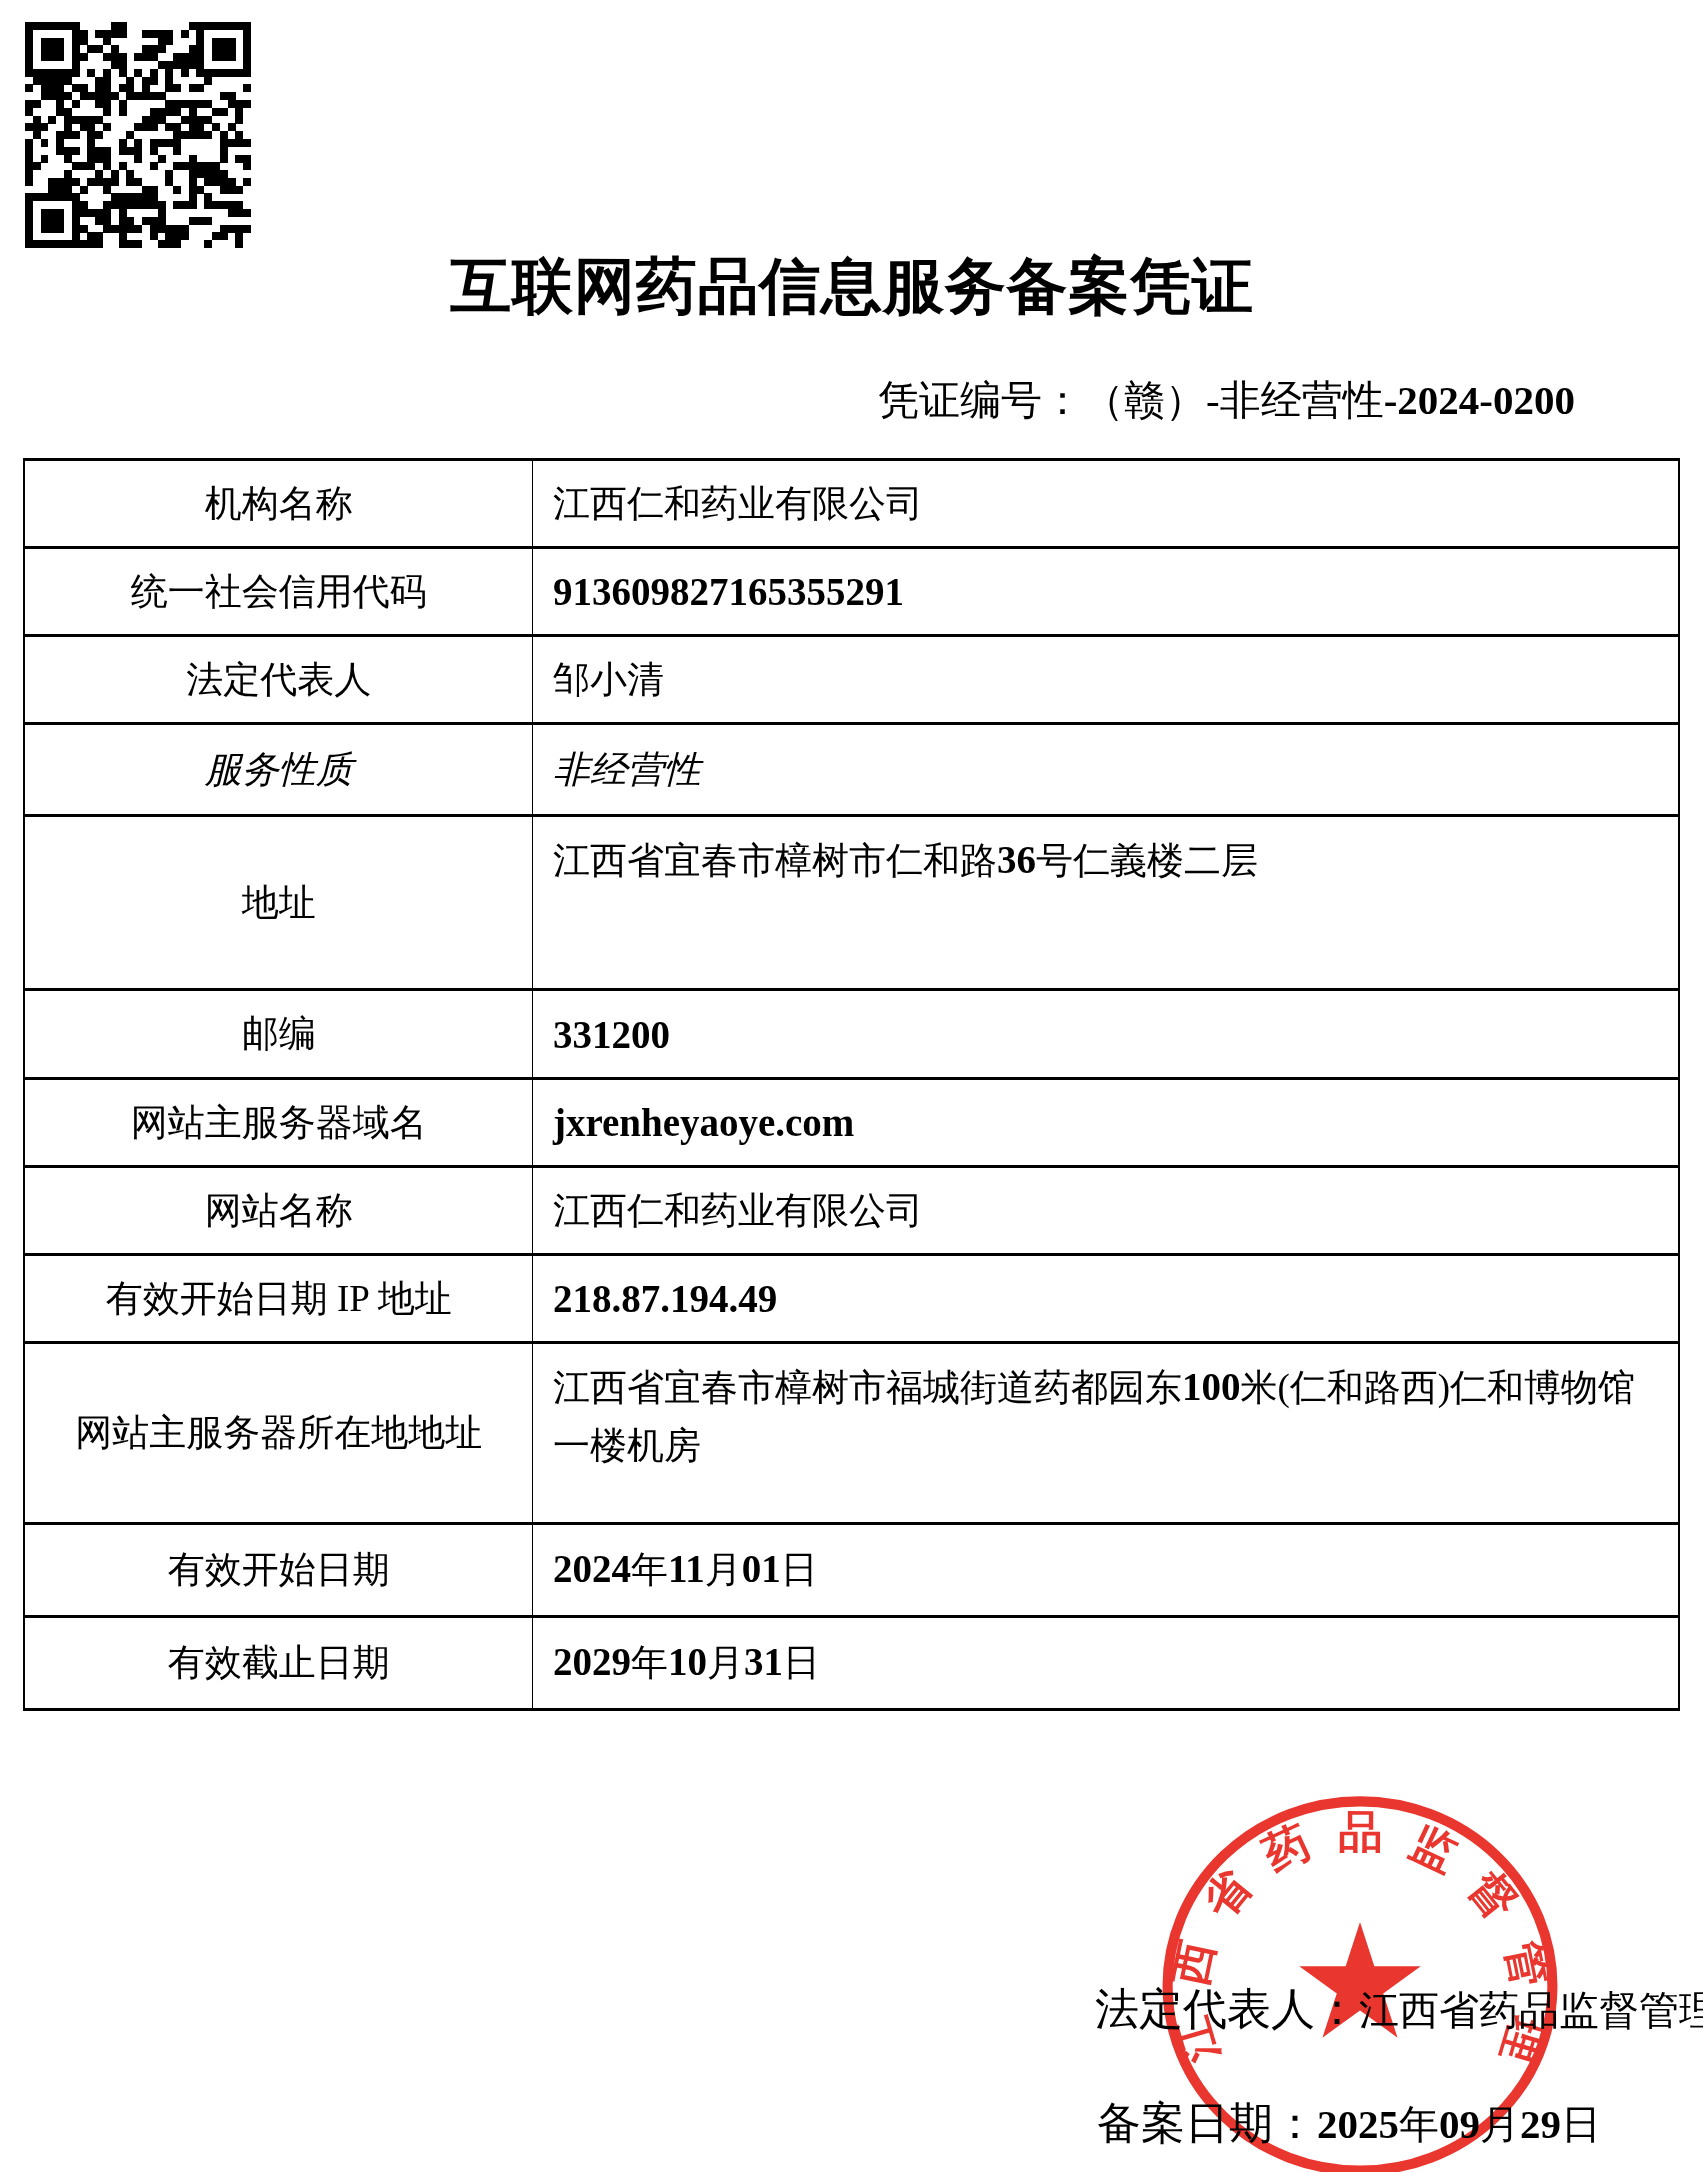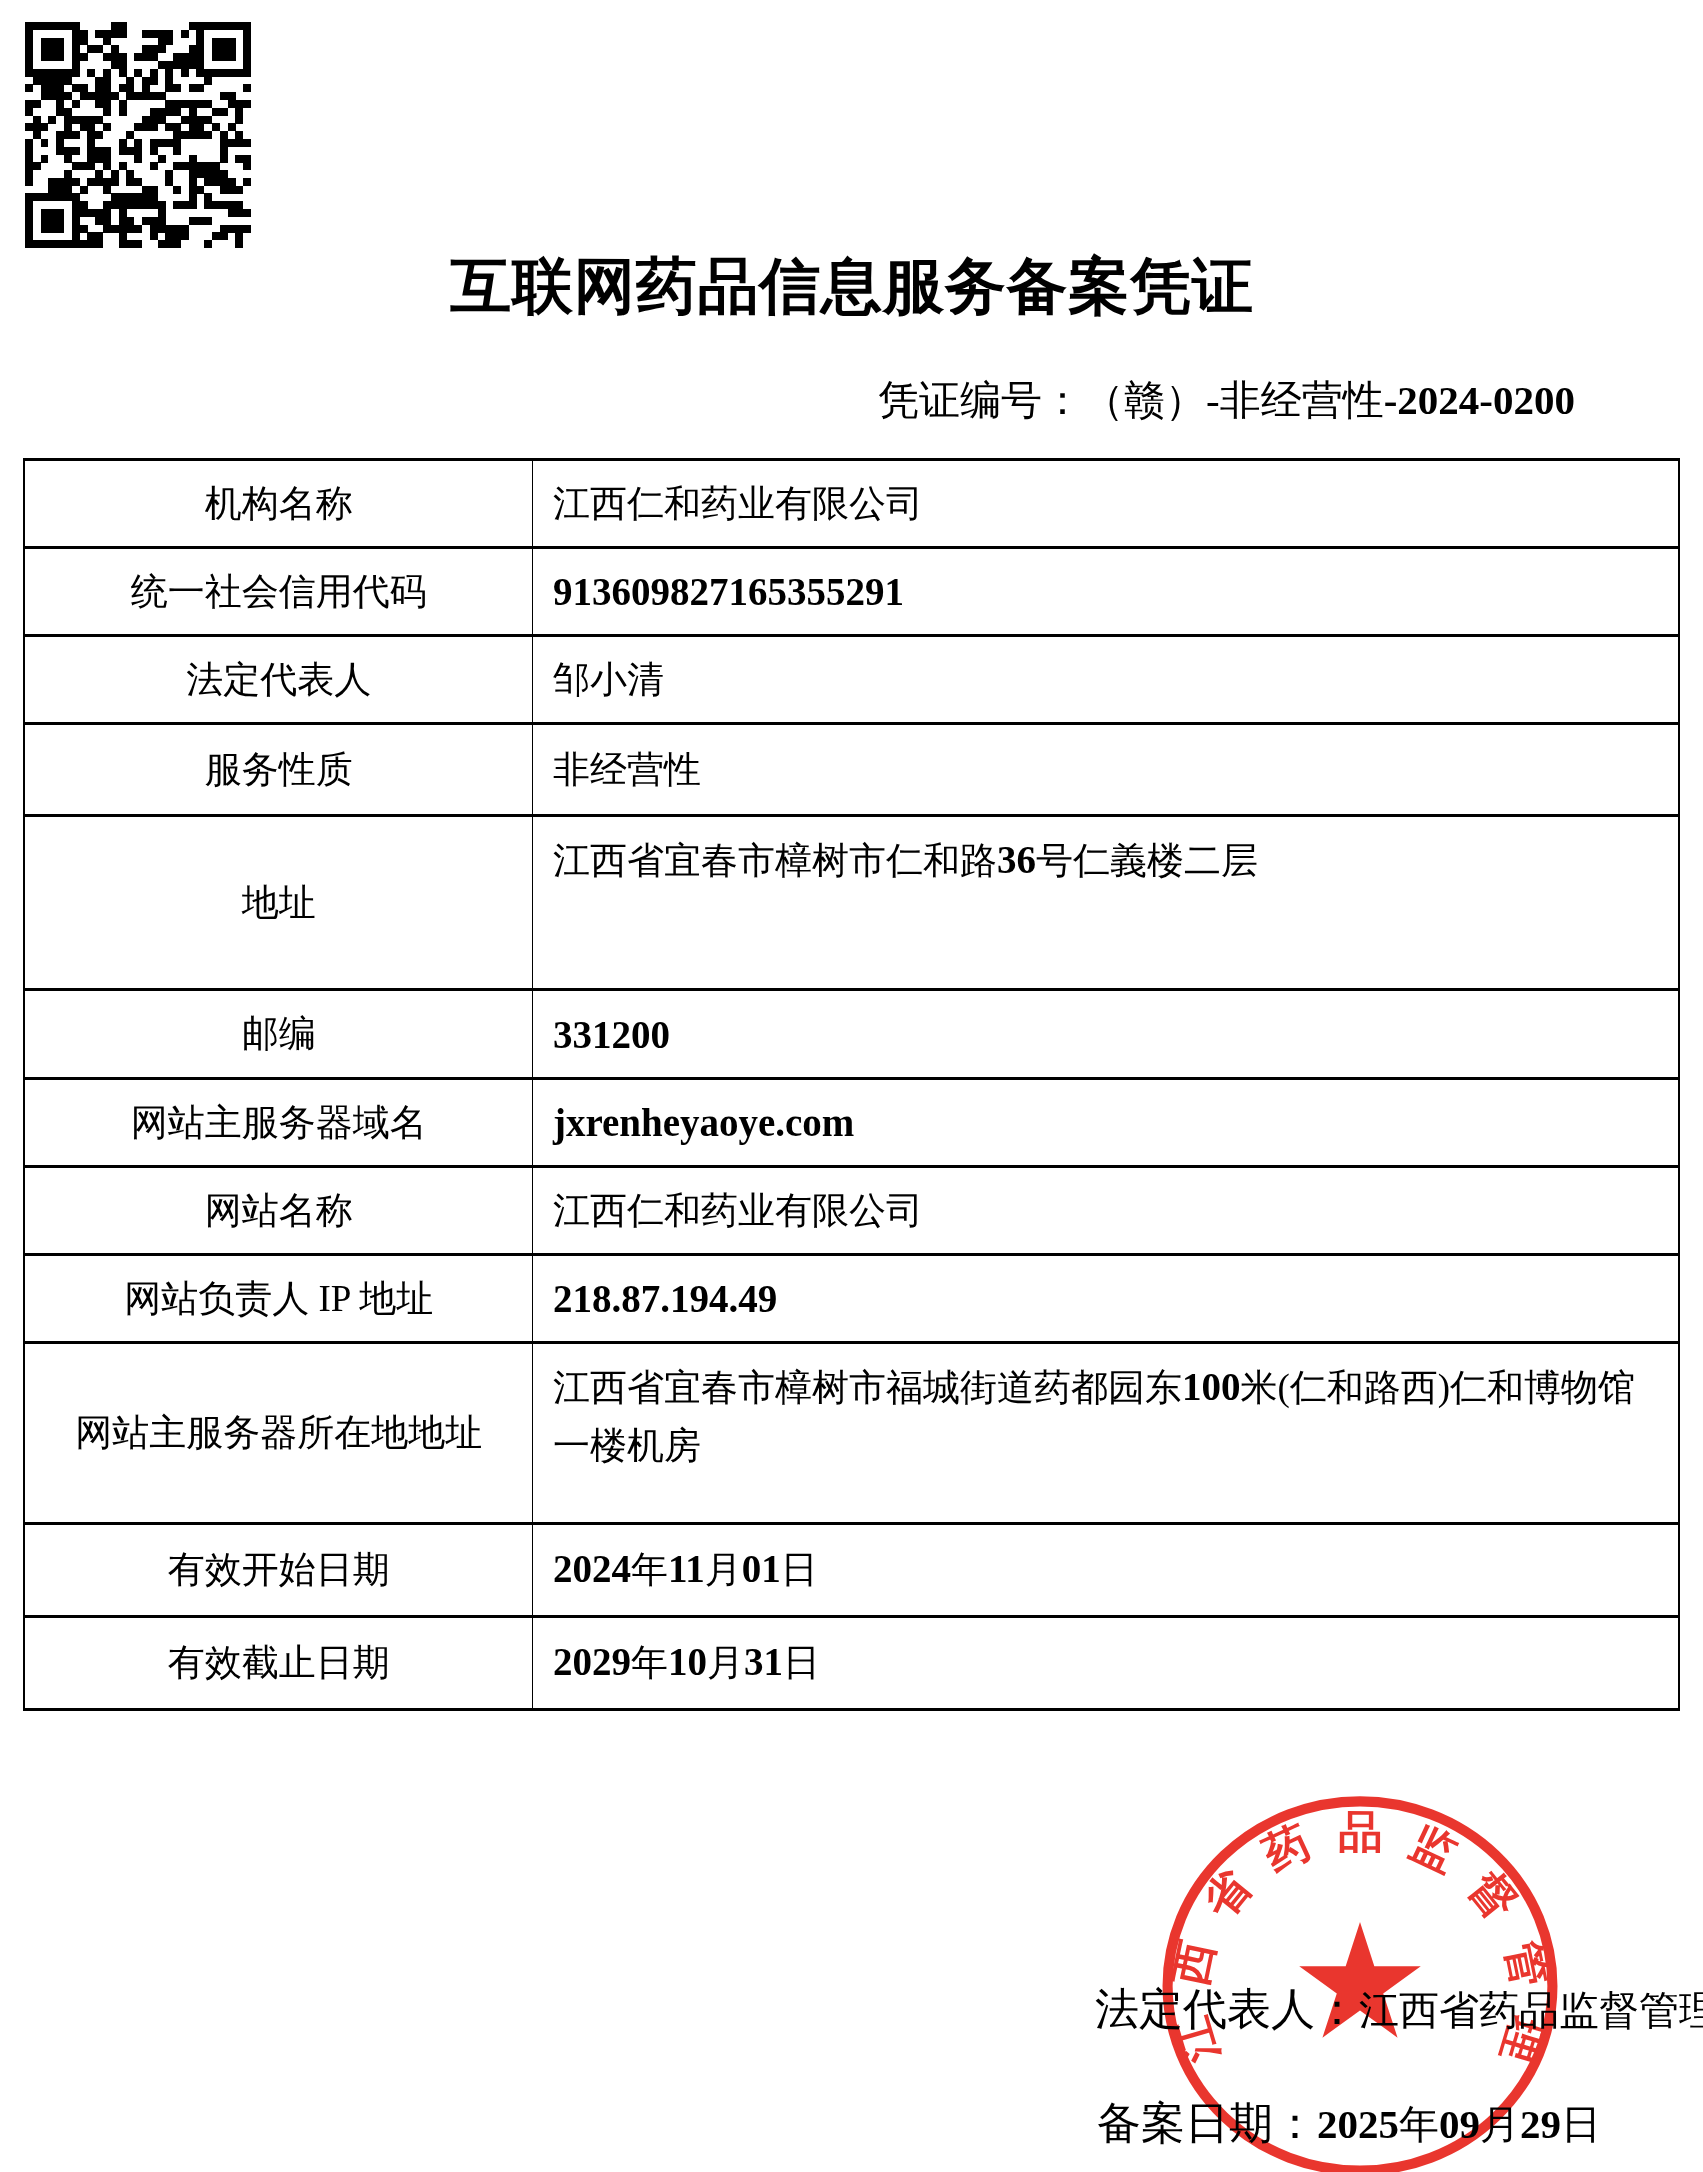--- a/index.html
+++ b/index.html
@@ -27,21 +27,21 @@
   col.c1{width:508px;}
   td{border-top:3.1px solid #000;border-bottom:3.1px solid #000;}
   td.lab{
     border-right:1.6px solid #000;text-align:center;vertical-align:middle;
     font-size:37px;padding:0 6.2px;
   }
   td.val{font-size:37px;padding-left:20px;padding-right:15.6px;vertical-align:middle;}
   td.val .b, .bold{font-weight:bold;}
   td.val .b{font-size:39px;}
   tr.h-std{height:88px;}
-  tr.h-svc{height:92px;}
+  tr.h-svc{height:92px;font-style:italic;}
   tr.h-addr{height:174px;}
   tr.h-post{height:89px;}
   tr.h-loc{height:181px;}
   tr.h-date{height:93px;}
   tr.h-addr td.val, tr.h-loc td.val{vertical-align:top;padding-top:12.5px;line-height:1.55;}
   
   .dept{position:absolute;left:1095px;top:1980px;z-index:3;white-space:nowrap;}
   .fdate{position:absolute;left:1097px;top:2094px;z-index:3;white-space:nowrap;}
   .dept .lbl,.fdate .lbl{font-size:44px;}
   .dept .v{font-size:40px;}
@@ -535,21 +535,21 @@
   </tr>
   <tr class="h-std">
     <td class="lab"><span>网站主服务器域名</span></td>
     <td class="val"><span class="b">jxrenheyaoye.com</span></td>
   </tr>
   <tr class="h-std">
     <td class="lab"><span>网站名称</span></td>
     <td class="val"><span>江西仁和药业有限公司</span></td>
   </tr>
   <tr class="h-std">
-    <td class="lab"><span>网站负责人 IP 地址</span></td>
+    <td class="lab"><span>有效开始日期 IP 地址</span></td>
     <td class="val"><span class="b">218.87.194.49</span></td>
   </tr>
   <tr class="h-loc">
     <td class="lab"><span>网站主服务器所在地地址</span></td>
     <td class="val"><span>江西省宜春市樟树市福城街道药都园东</span><span class="b">100</span><span>米(仁和路西)仁和博物馆一楼机房</span></td>
   </tr>
   <tr class="h-date">
     <td class="lab"><span>有效开始日期</span></td>
     <td class="val"><span class="b">2024</span><span>年</span><span class="b">11</span><span>月</span><span class="b">01</span><span>日</span></td>
   </tr>

